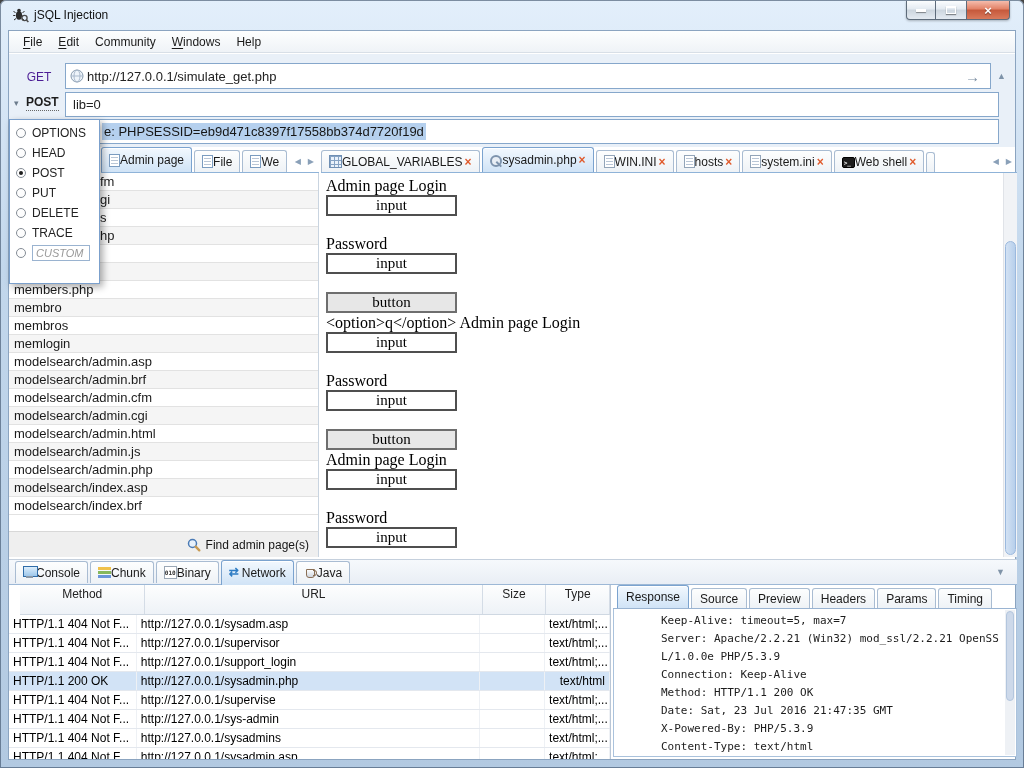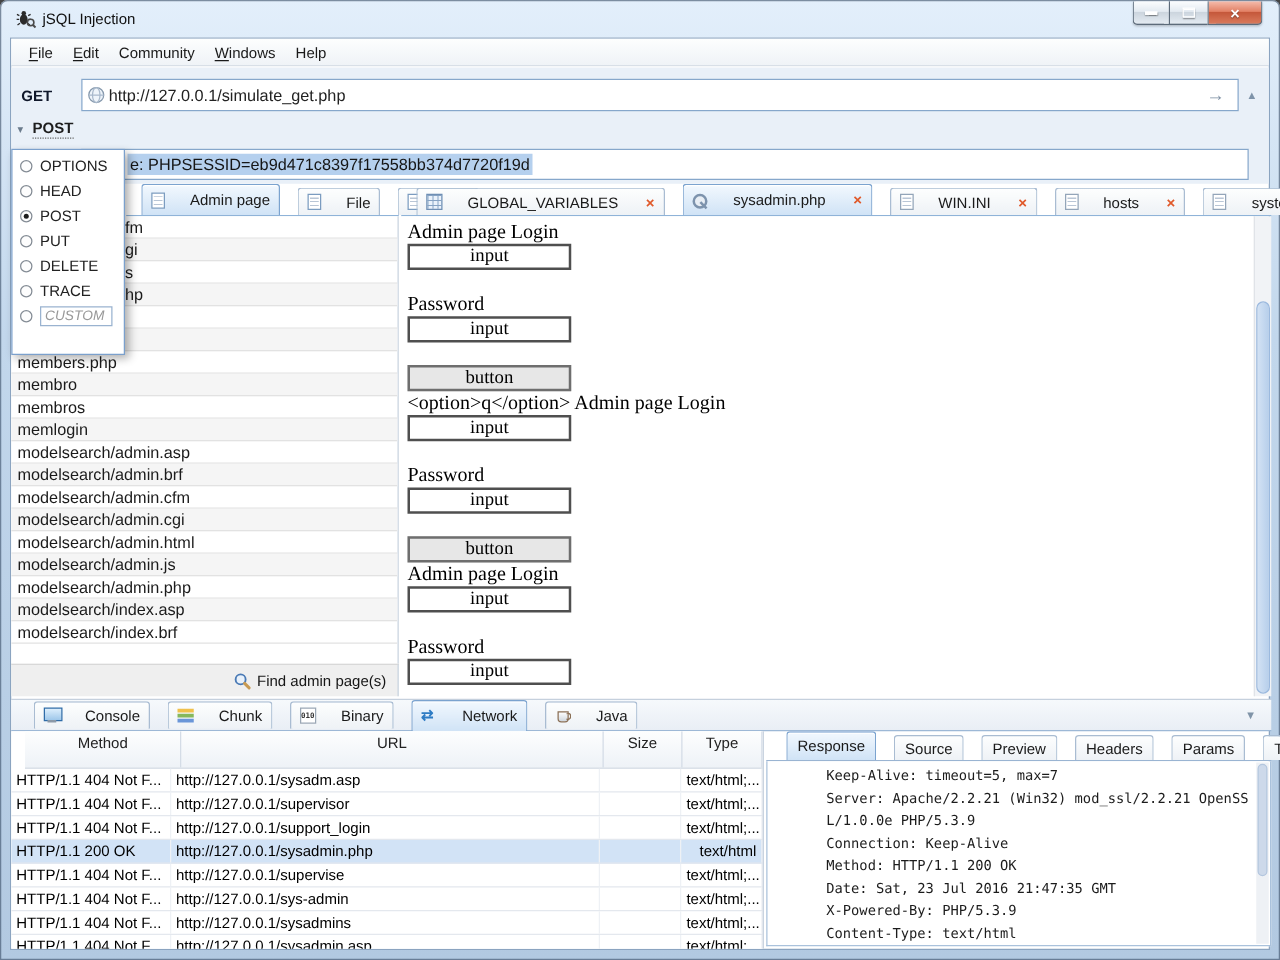--- a/index.html
+++ b/index.html
@@ -30,21 +30,21 @@
   .client { position:absolute; left:8px; top:30px; width:1008px; height:730px;
             background:#fff; border:1px solid #8ba4c0; }
 
   .menubar { position:absolute; left:0; top:0; width:100%; height:22px;
              background:linear-gradient(#fdfefe,#eff3f7); border-bottom:1px solid #d8dfe7;
              display:flex; align-items:center; padding-left:6px; font-size:12px; color:#1a1a1a; }
   .menu-item { padding:3px 8px; cursor:pointer; }
   .menu-item u { text-underline-offset:2px; }
 
   .toolbar { position:absolute; left:0; top:23px; width:100%; height:93px; background:#e9f0f8; }
-  .get-label { position:absolute; left:8px; top:16px; width:44px; text-align:left; font-size:12px; color:#0f172a;font-weight:bold; }
+  .get-label { position:absolute; left:8px; top:16px; width:44px; text-align:center; font-size:12px; color:#4c1d95; }
   .field { position:absolute; background:#fff; border:1px solid #86a7cb; display:flex; align-items:center; }
   .get-field { left:56px; top:9px; width:926px; height:26px; padding:0 4px; }
   .field .txt { flex:1; border:none; outline:none; background:transparent; font-family:"Liberation Sans",sans-serif; font-size:13px; color:#222; padding:0 3px; }
   .go { color:#7d8fa3; font-size:15px; margin-right:6px; cursor:pointer; line-height:1; }
   .collapse { position:absolute; right:9px; top:17px; font-size:9px; color:#7e93a9; cursor:pointer; }
   .dd-arrow { position:absolute; left:5px; top:44px; font-size:9px; color:#6b7b8c; cursor:pointer; }
   .post-label { position:absolute; left:17px; top:41px; font-size:12px; font-weight:700; color:#1d1d1d;
                 border-bottom:1px dotted #666; padding-bottom:1px; cursor:pointer; }
   .post-field { left:56px; top:38px; width:934px; height:25px; padding:0 4px; }
   .header-field { left:56px; top:65px; width:934px; height:25px; overflow:hidden; }
@@ -54,24 +54,24 @@
   .method-menu { position:absolute; left:0; top:88px; width:91px; height:165px; z-index:60;
                  background:#fff; border:1px solid #7ba0cc; box-shadow:3px 3px 7px rgba(0,0,0,.33); padding-top:3px; }
   .opt { display:flex; align-items:center; gap:6px; height:20px; padding-left:6px; font-size:12px; color:#222; cursor:pointer; }
   .radio { width:10px; height:10px; border:1px solid #848c95; border-radius:50%; background:#fdfdfd; position:relative; flex:none; }
   .radio.sel::after { content:""; position:absolute; left:2px; top:2px; width:4px; height:4px; border-radius:50%; background:#1d1d1d; }
   .custom-input { width:58px; height:16px; border:1px solid #9ab3d0; font-family:"Liberation Sans",sans-serif;
                   font-size:11px; font-style:italic; color:#999; padding:0 3px; }
   .custom-input::placeholder { color:#999; font-style:italic; }
 
   
-  .tab { display:flex; align-items:center; gap:20px; height:22px; padding:0 7px;
+  .tab { display:flex; align-items:center; gap:0; height:22px; padding:0 7px;
          border:1px solid #a9bcd2; border-bottom:none; border-radius:3px 3px 0 0;
          background:linear-gradient(#fdfefe,#eef2f6); font-size:12px; color:#1a1a1a;
-         cursor:pointer; white-space:nowrap; flex:none;margin-left:12px; }
+         cursor:pointer; white-space:nowrap; flex:none; }
   .tab.on { height:25px; background:linear-gradient(#f2f8fe,#d0e3f6); border-color:#7ba3cf; box-shadow:inset 0 1px 0 #fff; }
   .tlabel { line-height:1; }
   .tclose { color:#e05a2b; font-weight:700; font-size:12px; margin-left:2px; line-height:1; cursor:pointer; }
   .tab-arrows { margin-left:auto; display:flex; gap:7px; align-items:center; padding:0 5px 6px 0; }
   .sarrow { font-size:8px; color:#8aa0b8; cursor:pointer; }
   .tab-sliver { width:9px; height:20px; border:1px solid #a9bcd2; border-bottom:none;
                 border-radius:3px 3px 0 0; background:linear-gradient(#fdfefe,#eef2f6); flex:none; }
 
   .left-tabbar  { position:absolute; left:92px; top:116px; width:218px; height:26px;
                   display:flex; align-items:flex-end; gap:2px; border-bottom:1px solid #8fb3d8; }
@@ -214,20 +214,23 @@
             <path d="M1 7h12" stroke="#a9b9cc"></path>
           </svg>
         </span>
         <input class="txt" value="http://127.0.0.1/simulate_get.php" style="">
         <span class="go">→</span>
       </div>
       <span class="collapse">▲</span>
 
       <span class="dd-arrow">▾</span>
       <span class="post-label">POST</span>
+      <div class="field post-field">
+        <input class="txt" value="lib=0" style="">
+      </div>
 
       <div class="field header-field">
         <span class="hl">e: PHPSESSID=eb9d471c8397f17558bb374d7720f19d</span>
       </div>
     </div>
 
     <div class="method-menu">
 
         <div class="opt">
           <span class="radio"></span>

